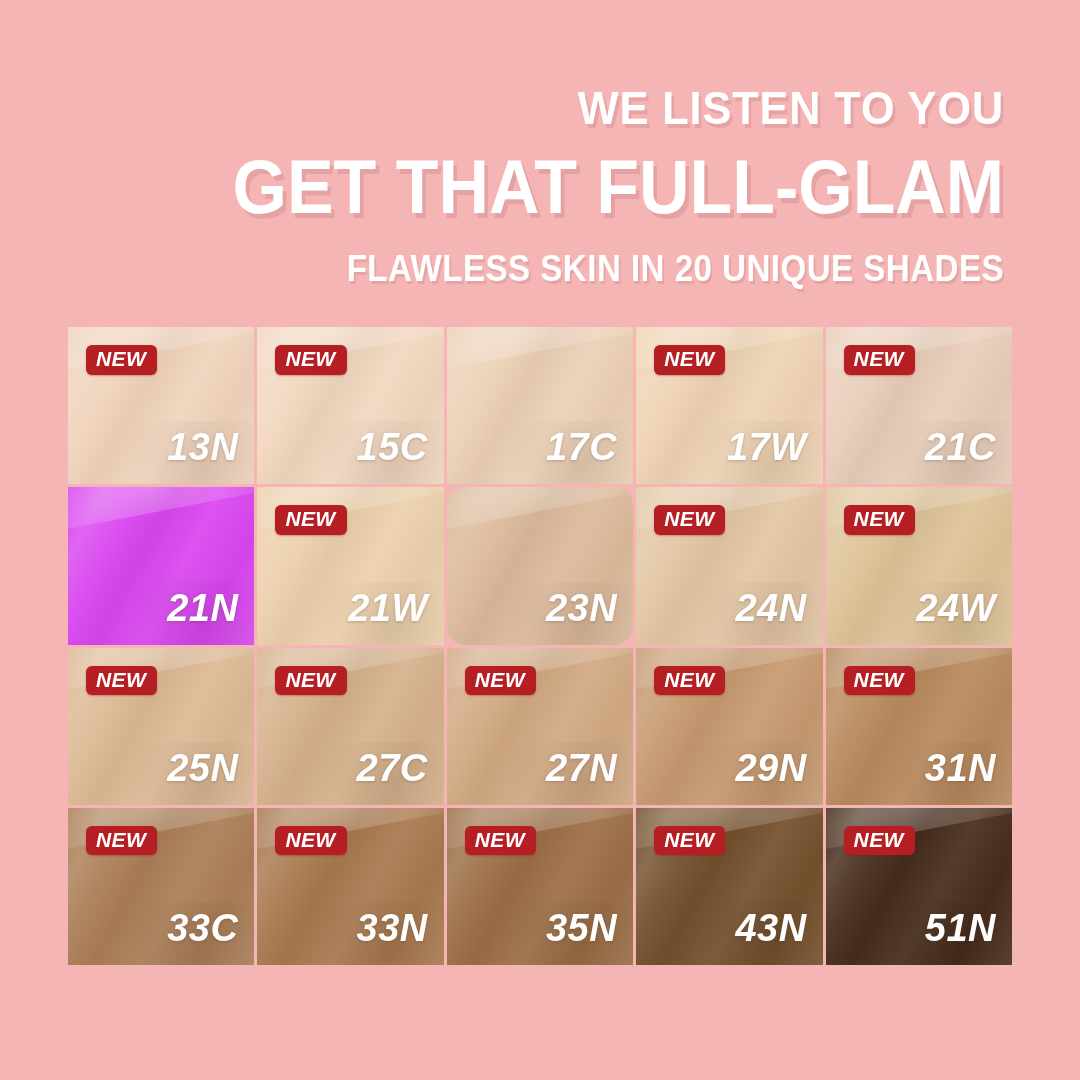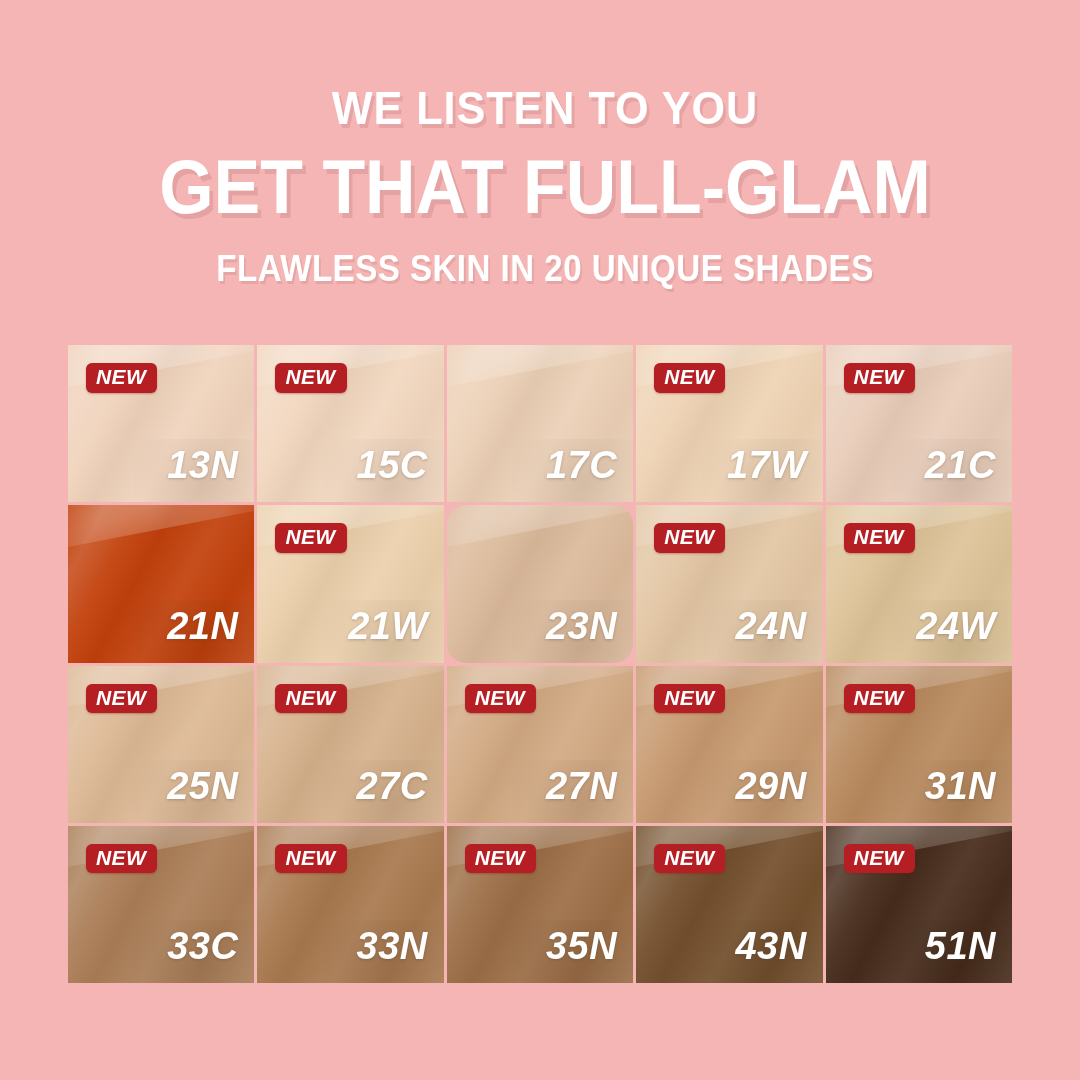--- a/index.html
+++ b/index.html
@@ -6,21 +6,21 @@
   * { margin:0; padding:0; box-sizing:border-box; }
   html,body { width:1080px; height:1080px; }
   body {
     background:#f4b5b4;
     font-family:"Liberation Sans", sans-serif;
     overflow:hidden;
     position:relative;
   }
 
   
-  .header { width:1044px; padding-top:84px; text-align:center;padding-left:46px; }
+  .header { width:1044px; padding-top:84px; text-align:right;padding-left:46px; }
 
   .kicker, .headline, .subtitle {
     color:#ffffff;
     font-weight:bold;
     text-transform:uppercase;
     white-space:nowrap;
     line-height:1;
     letter-spacing:0.5px;
     transform:scaleX(0.92);
     transform-origin:center;
@@ -40,21 +40,21 @@
     font-size:36px;
     margin-top:26px;
     letter-spacing:0.5px;
     text-shadow:2px 3px 0 rgba(216,150,150,0.5);
   }
 
   
   .grid {
     position:absolute;
     left:68px;
-    top:345px;
+    top:327px;
     width:944px;
     height:638px;
     display:grid;
     grid-template-columns:repeat(5, 1fr);
     grid-template-rows:repeat(4, 1fr);
     gap:3px;
   }
 
   .swatch {
     position:relative;
@@ -164,21 +164,21 @@
       <div class="badge" style="background: rgb(181, 31, 36); color: rgb(255, 255, 255);">NEW</div>
       <div class="shade-label">17W</div>
     </div>
     <div class="swatch" style="background-color: rgb(233, 205, 185);">
       <div class="smear"></div>
       <div class="sheen"></div>
       <div class="shade-dark"></div>
       <div class="badge" style="background: rgb(181, 31, 36); color: rgb(255, 255, 255);">NEW</div>
       <div class="shade-label">21C</div>
     </div>
-    <div class="swatch" style="background-color: #c2410c;">
+    <div class="swatch" style="background-color: #d946ef;">
       <div class="smear"></div>
       <div class="sheen"></div>
       <div class="shade-dark"></div>
       <div class="shade-label">21N</div>
     </div>
     <div class="swatch" style="background-color: rgb(236, 208, 172);">
       <div class="smear"></div>
       <div class="sheen"></div>
       <div class="shade-dark"></div>
       <div class="badge" style="background: rgb(181, 31, 36); color: rgb(255, 255, 255);">NEW</div>

